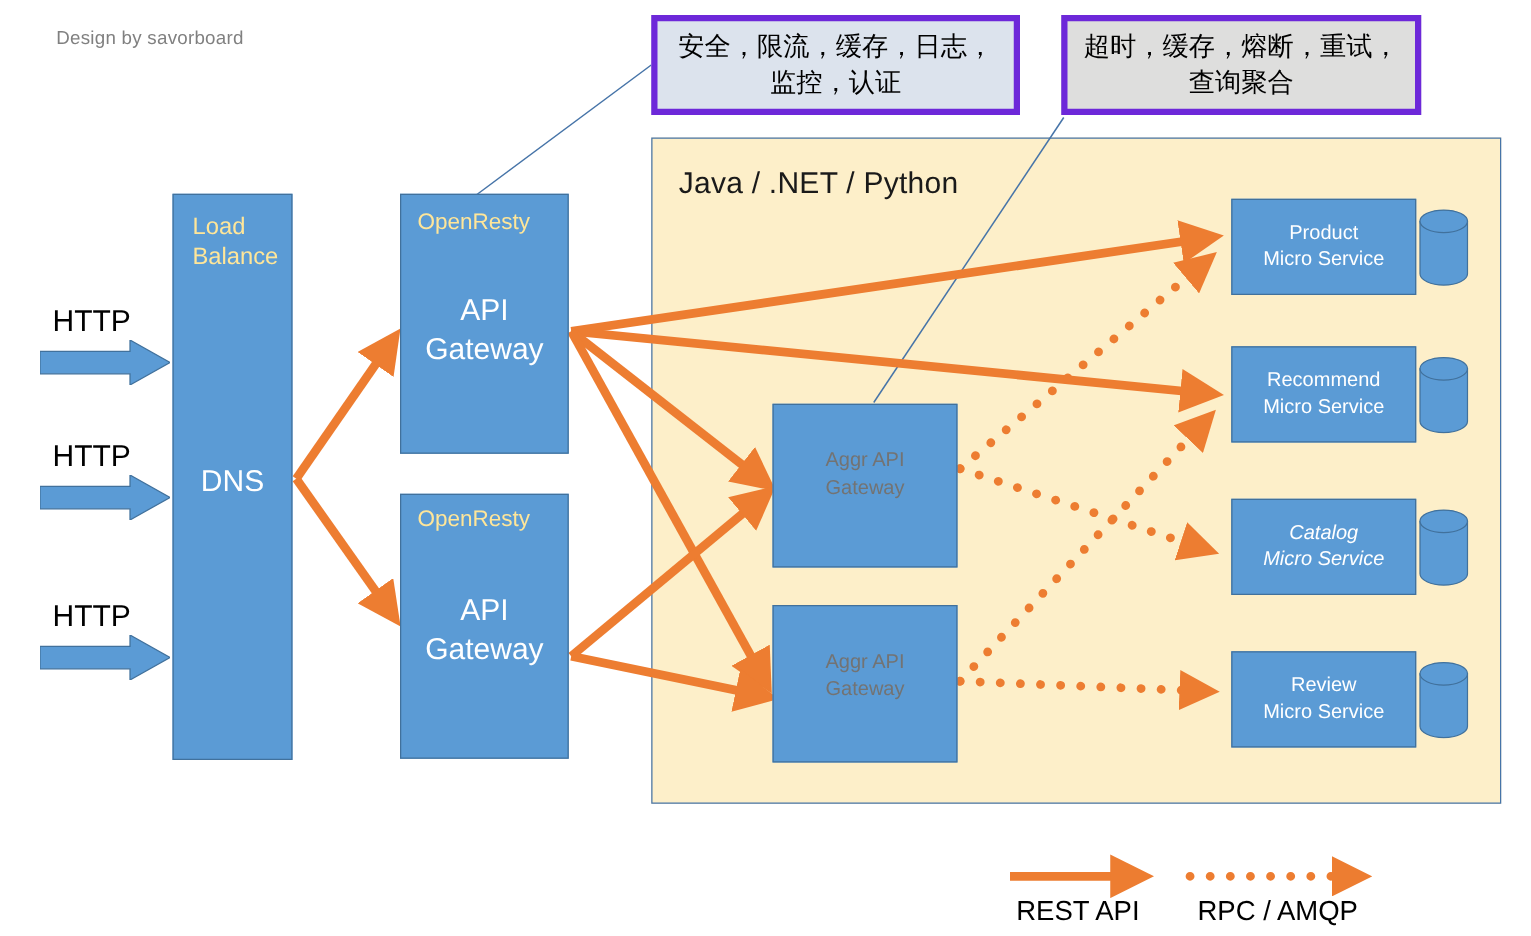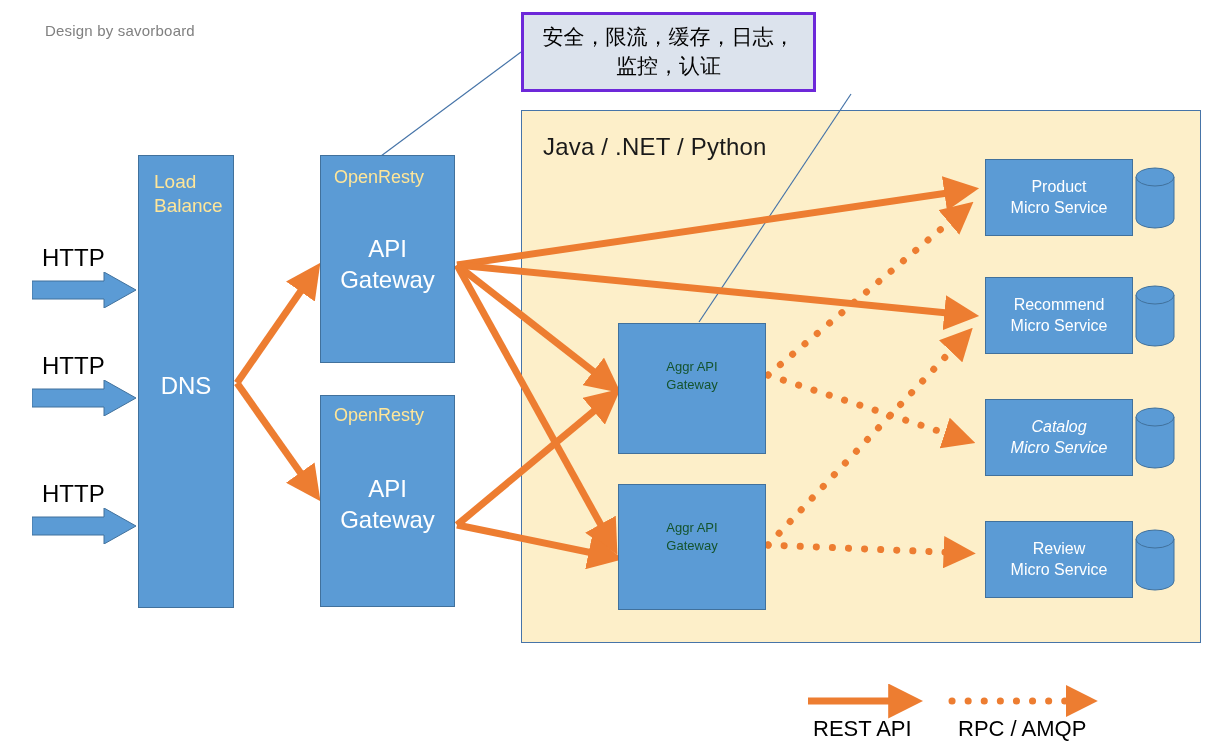--- a/index.html
+++ b/index.html
@@ -23,21 +23,21 @@
     top: 22px;
     font-size: 15px;
     color: #808080;
     letter-spacing: .2px;
   }
 
   
   .callout {
     position: absolute;
     box-sizing: border-box;
-    border: 3px solid #6d28d9;
+    border: 5px solid #6d28d9;
     display: flex;
     align-items: center;
     justify-content: center;
     text-align: center;
     font-family: "DejaVu Sans", "Liberation Sans", sans-serif;
     font-size: 21px;
     color: #000000;
     line-height: 1.38;
     padding: 4px 10px;
   }
@@ -118,22 +118,22 @@
   }
   #gw1-label { left: 320px; top: 233px; }
   #gw2-label { left: 320px; top: 473px; }
 
   
   #aggr-gateway-1 { left: 618px; top: 323px; width: 148px; height: 131px; }
   #aggr-gateway-2 { left: 618px; top: 484px; width: 148px; height: 126px; }
   .aggr-label {
     position: absolute;
     width: 148px;
-    font-size: 13px;
-    color: #14532d;
+    font-size: 16px;
+    color: #737373;
     text-align: center;
     line-height: 1.35;
   }
   #aggr1-label { left: 618px; top: 358px; }
   #aggr2-label { left: 618px; top: 519px; }
 
   
   .microservice {
     position: absolute;
     box-sizing: border-box;
@@ -257,20 +257,21 @@
 
       <line x1="768" y1="375" x2="966" y2="440"></line>
 
       <line x1="768" y1="545" x2="966" y2="335"></line>
 
       <line x1="768" y1="545" x2="966" y2="553"></line>
     </g>
   </svg>
 
   <div class="callout" id="callout-security">安全，限流，缓存，日志，监控，认证</div>
+  <div class="callout" id="callout-resilience">超时，缓存，熔断，重试，查询聚合</div>
 
   <div class="bluebox" id="load-balancer"></div>
   <div id="lb-sublabel">Load Balance</div>
   <div id="lb-label">DNS</div>
 
   <div class="http-label" id="http-label-1">HTTP</div>
   <svg class="http-arrow" id="http-arrow-1" viewBox="0 0 104 36">
     <path d="M0,9 L72,9 L72,0 L104,18 L72,36 L72,27 L0,27 Z" fill="#5B9BD5" stroke="#41719C" stroke-width="1"></path>
   </svg>
 

